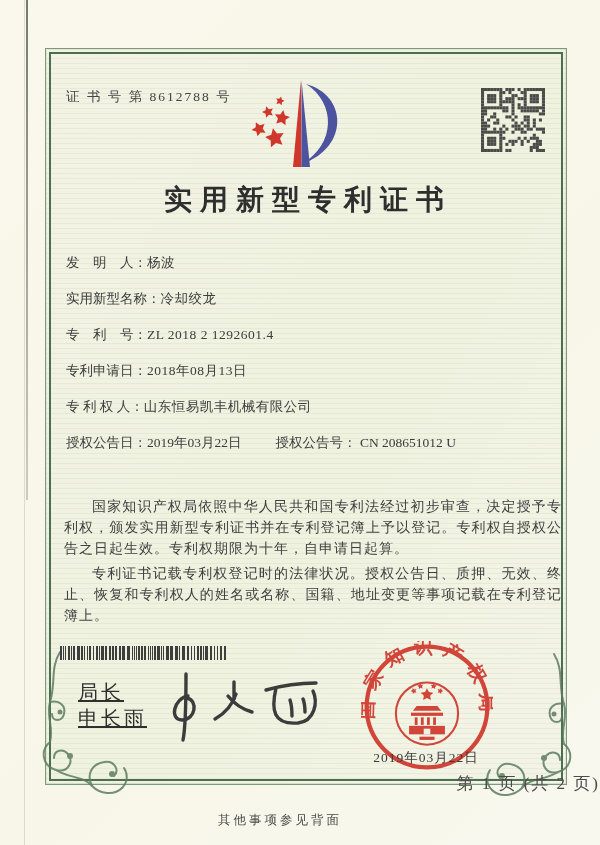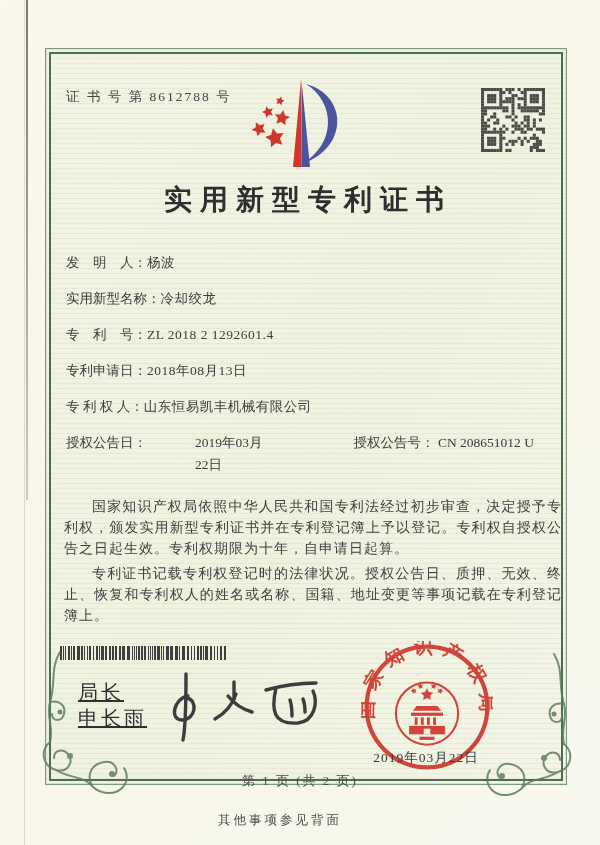--- a/index.html
+++ b/index.html
@@ -31,32 +31,32 @@
   .qr{position:absolute;left:481px;top:88px;}
   .title{
     position:absolute;left:16px;right:0;top:181px;text-align:center;
     font-size:28px;font-weight:600;letter-spacing:8px;color:#2e2e2e;
   }
   .fields{position:absolute;left:66px;top:252px;width:468px;font-size:13.5px;}
   .frow{display:flex;align-items:flex-start;margin-bottom:14.5px;line-height:21.5px;}
   .flabel{white-space:nowrap;color:#3d3d3d;}
   .fvalue{flex:1;color:#3d3d3d;letter-spacing:.5px;}
   .frow-addr{margin-bottom:8px;}
-  .grant-row{display:flex;line-height:21.5px;margin-top:5px;gap:48px;}
+  .grant-row{display:flex;line-height:21.5px;margin-top:5px;}
   .grant-no{margin-left:34px;white-space:nowrap;}
   .paras{position:absolute;left:64px;top:497px;width:498px;font-size:14px;line-height:20.8px;
     text-align:justify;color:#3f3f3f;letter-spacing:1px;}
   .paras p{margin:0 0 5px 0;text-indent:2em;}
   .barcode{position:absolute;left:60px;top:646px;}
   .director{position:absolute;left:78px;top:679px;font-size:20px;line-height:26px;letter-spacing:3px;color:#2f2f2f;font-family:"Liberation Sans","DejaVu Sans",sans-serif;text-decoration:underline;}
   .signature{position:absolute;left:148px;top:664px;}
   .seal{position:absolute;left:361px;top:641px;opacity:.92;}
   .seal-date{position:absolute;left:356px;top:749px;width:140px;text-align:center;
     font-size:13.5px;color:#3a3a3a;letter-spacing:1px;}
-  .page-num{position:absolute;left:0;right:0;top:772px;text-align:center;font-size:13px;
+  .page-num{position:absolute;left:0;right:0;top:772px;text-align:right;font-size:17px;
     letter-spacing:2px;color:#4a4a4a;}
   .back-note{position:absolute;left:0;right:0;top:812px;text-align:center;font-size:12.5px;
     letter-spacing:3px;color:#4a4a4a;transform:translateX(-20px);}
 </style>
 </head>
 <body>
 
 <div class="page">
   <div class="scan-edge"></div>
   <div class="scan-edge2"></div>

